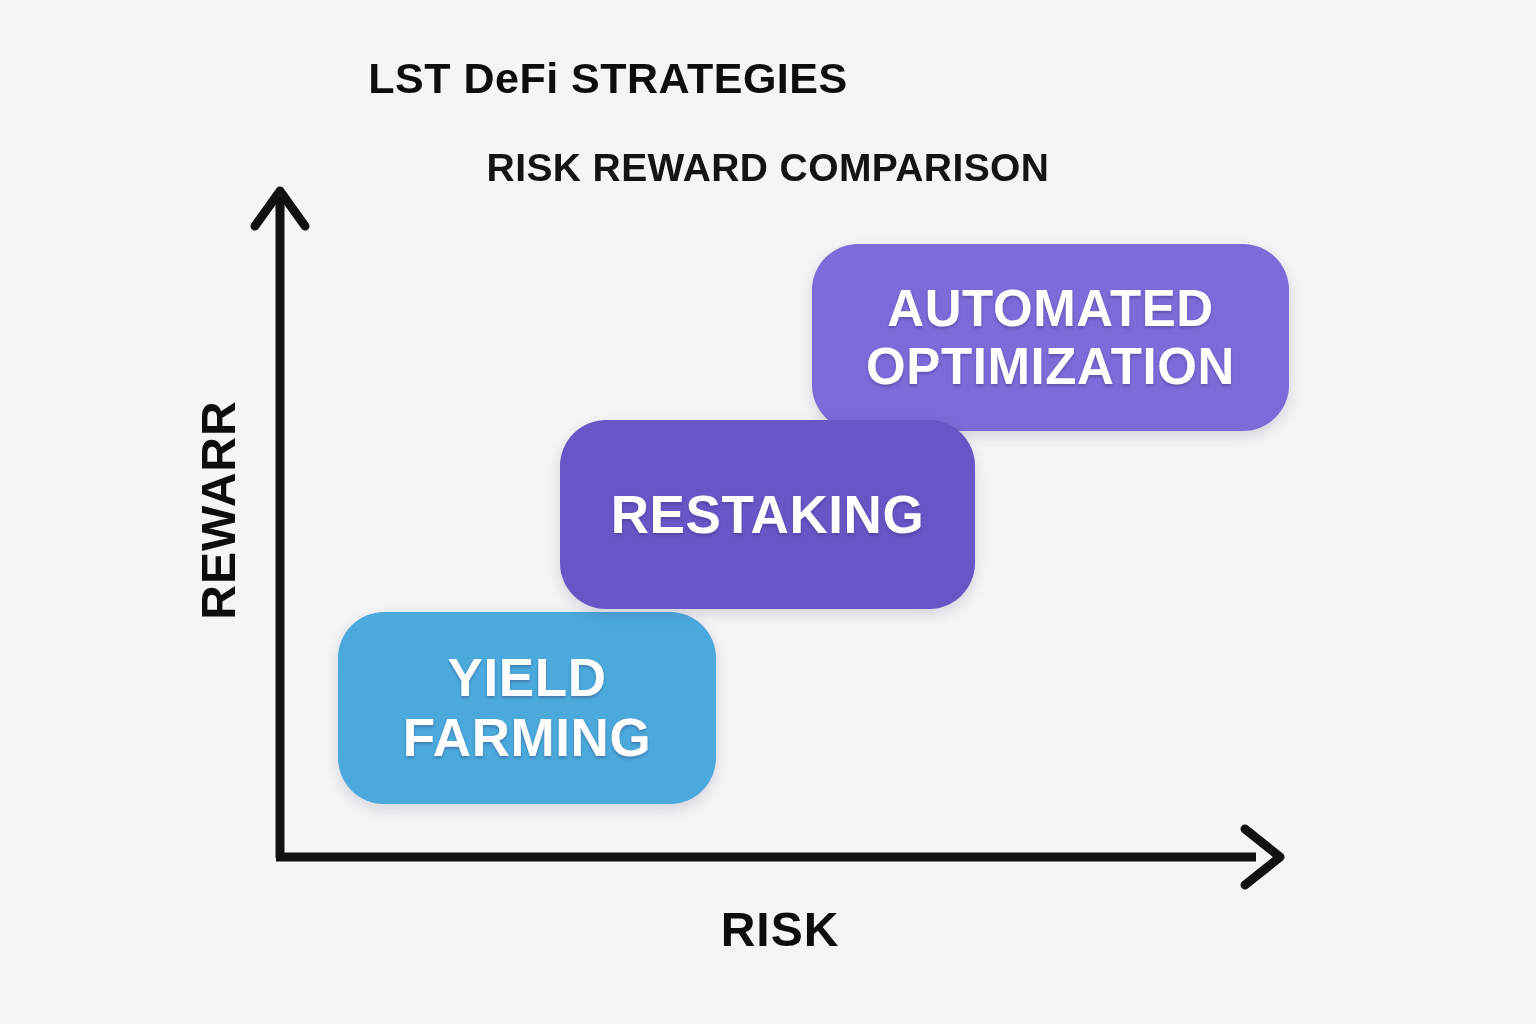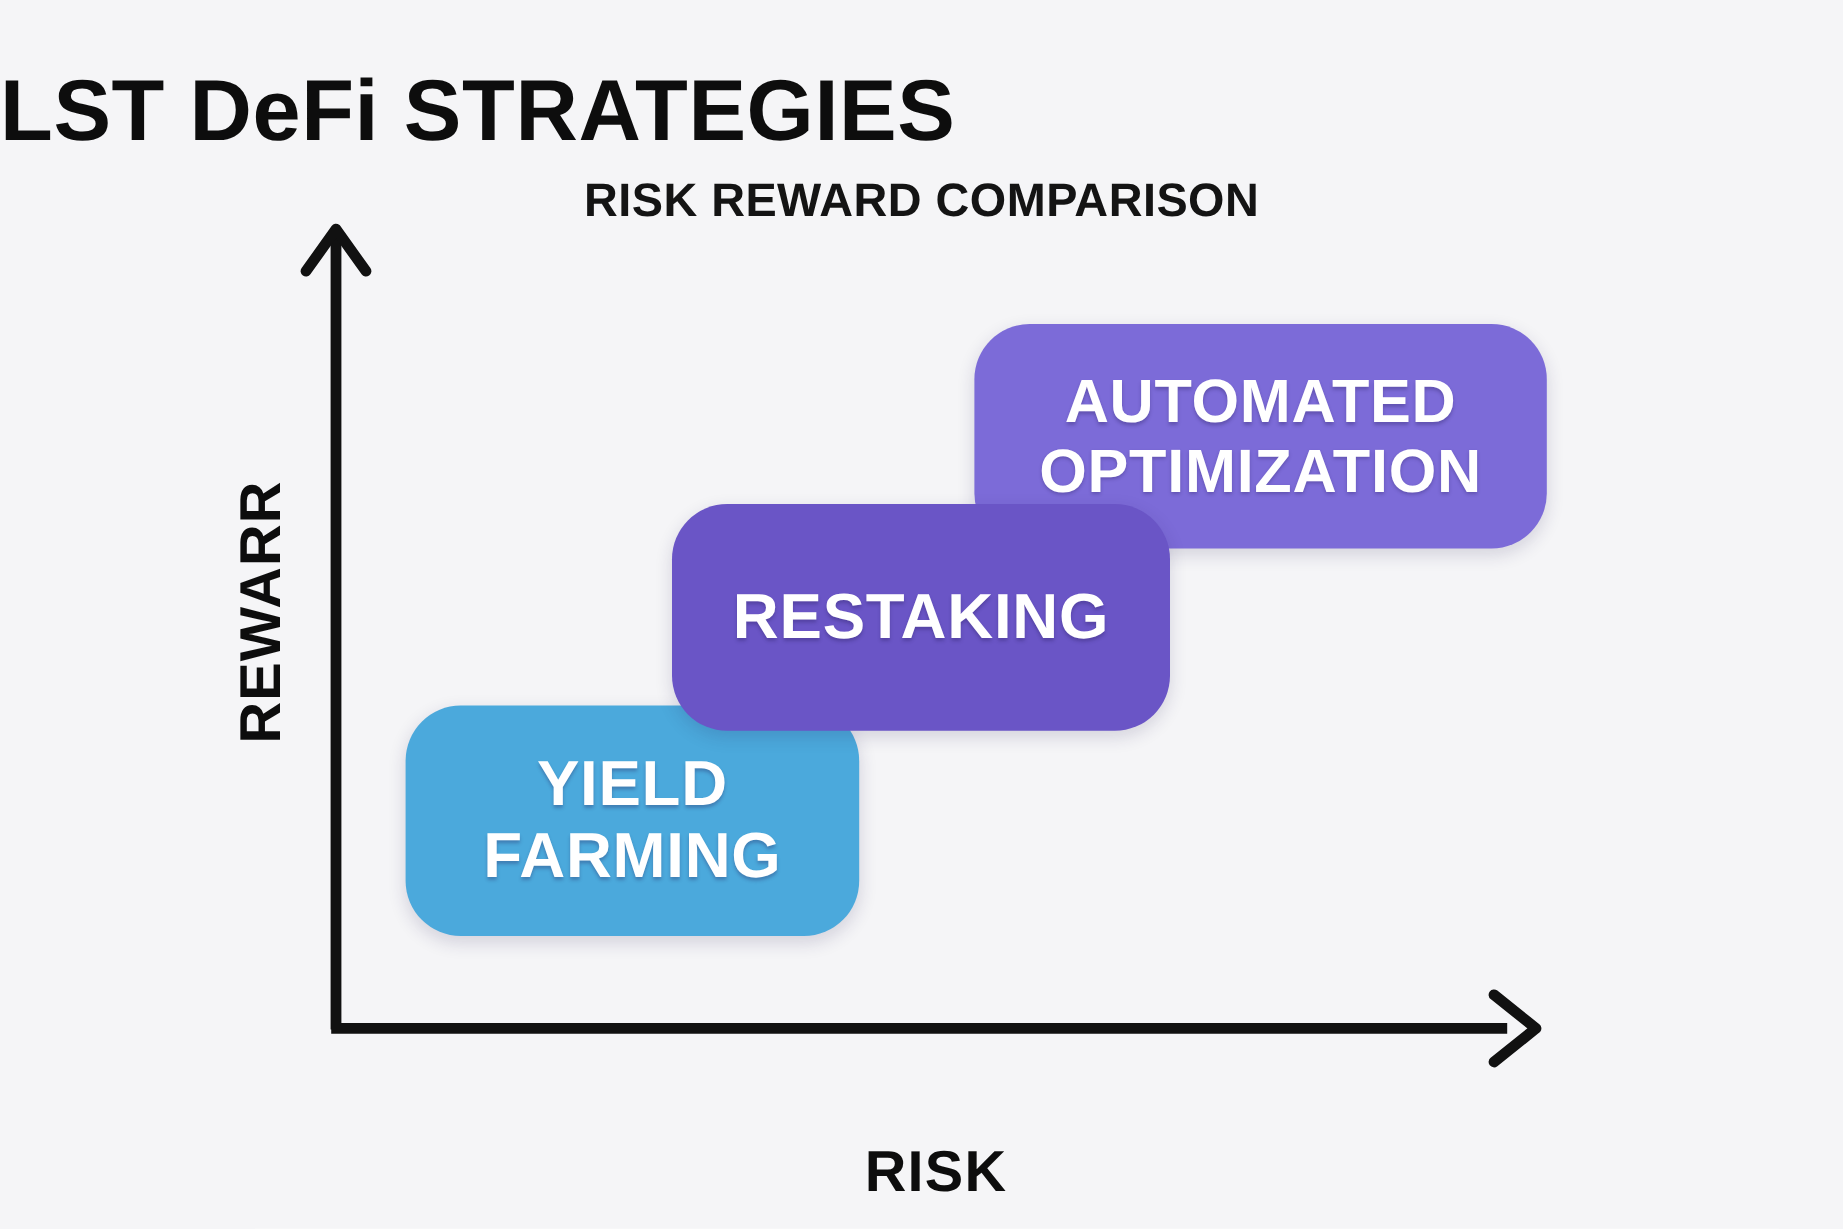--- a/index.html
+++ b/index.html
@@ -18,21 +18,22 @@
     height: 1024px;
     background: #f5f5f7;
   }
 
   
   #title {
     position: absolute;
     left: 0;
     top: 57px;
     width: 1216px;
-    font-size: 72px;
+    text-align: center;
+    font-size: 43px;
     font-weight: bold;
     letter-spacing: 0.5px;
     color: #0d0d0d;
     line-height: 1.0;
     white-space: pre;
   }
   #subtitle {
     position: absolute;
     left: 0;
     top: 148px;
@@ -72,21 +73,20 @@
   #x-axis-label {
     position: absolute;
     left: 780px;
     top: 929px;
     transform: translate(-50%, -50%);
     font-size: 48px;
     font-weight: bold;
     letter-spacing: 1px;
     color: #0d0d0d;
     white-space: nowrap;
-    margin-top: 48px;
   }
 
   
   .strategy-box {
     position: absolute;
     border-radius: 46px;
     display: flex;
     align-items: center;
     justify-content: center;
     box-sizing: border-box;
@@ -99,29 +99,29 @@
     letter-spacing: 0.6px;
     line-height: 1.13;
     text-align: center;
     white-space: pre-line;
     text-shadow: 0 2px 3px rgba(35, 25, 85, 0.30);
     padding: 0 18px;
   }
 
   #box-yield-farming {
     left: 338px;
-    top: 588px;
+    top: 612px;
     width: 378px;
     height: 192px;
     background: #4ba9dc;
     z-index: 1;
   }
   #box-automated-optimization {
     left: 812px;
-    top: 270px;
+    top: 244px;
     width: 477px;
     height: 187px;
     background: #7c6bd8;
     z-index: 2;
   }
   #box-restaking {
     left: 560px;
     top: 420px;
     width: 415px;
     height: 189px;

